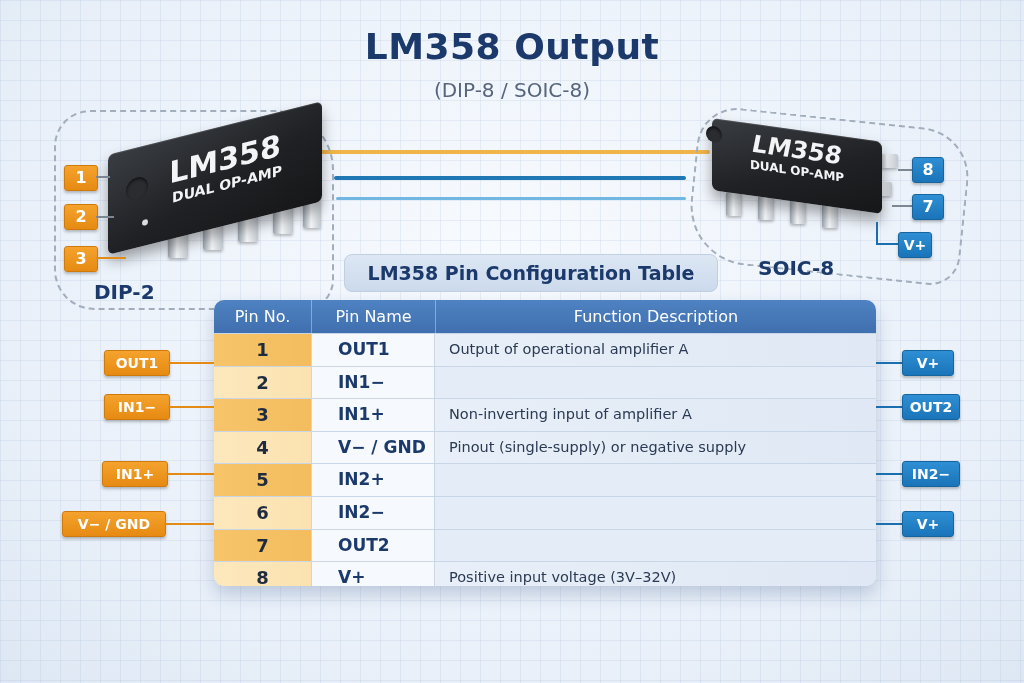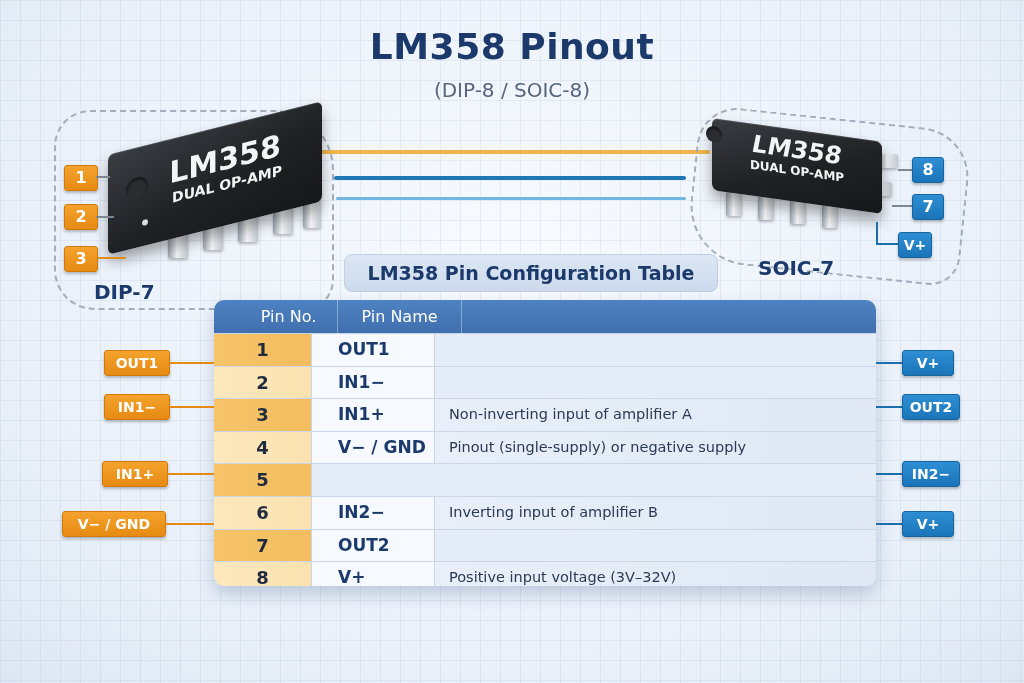--- a/index.html
+++ b/index.html
@@ -74,21 +74,21 @@
   .trow { display:flex; height:31.6px; border-top:1px solid #c9d6e7; }
   .c1 { width:97px; text-align:center; font-size:18px; font-weight:bold; color:#1f2c40; line-height:31px; border-right:1px solid #c9d6e7; }
   .c2 { width:123px; padding-left:26px; box-sizing:border-box; font-size:17px; font-weight:bold; color:#1b3a6b; line-height:31px; background:#f6f9fd; border-right:1px solid #c9d6e7; }
   .c3 { flex:1; padding-left:14px; font-size:14.5px; color:#2a3a52; line-height:31px; background:linear-gradient(90deg,#e8eff8,#dfe8f4); }
   .odd .c1 { background:linear-gradient(90deg,#f7c46a,#f3bd5e); }
   .even .c1 { background:linear-gradient(90deg,#fde8bd,#fbe2b0); }
 </style>
 </head>
 <body>
 
-<div class="abs title">LM358 Pinout</div>
+<div class="abs title">LM358 Output</div>
 <div class="abs subtitle">(DIP-8 / SOIC-8)</div>
 
 <div class="abs hline" style="left:318px; top:150px; width:392px; background:#f0b449;"></div>
 <div class="abs hline" style="left:334px; top:176px; width:352px; background:#1f78b4;"></div>
 <div class="abs hline" style="left:336px; top:197px; width:350px; background:#72b6e2; height:3px;"></div>
 
 <div class="abs dash-group" style="left:54px; top:110px; width:276px; height:196px; border-radius:36px 60px 30px 40px;"></div>
 
 <div class="abs" style="left:108px; top:118px; width:214px; height:126px;">
 
@@ -104,21 +104,21 @@
     <div style="font-size:14px; font-weight:bold; margin-left:24px;">DUAL OP-AMP</div>
   </div>
 </div>
 
 <div class="tag tag-o" style="left:64px; top:165px; width:32px; height:24px; line-height:24px; font-size:16px;">1</div>
 <div class="wire-o" style="left:96px; top:176px; width:14px; height:2px; background:#7d8794;"></div>
 <div class="tag tag-o" style="left:64px; top:204px; width:32px; height:24px; line-height:24px; font-size:16px;">2</div>
 <div class="wire-o" style="left:96px; top:216px; width:18px; height:2px; background:#7d8794;"></div>
 <div class="tag tag-o" style="left:64px; top:246px; width:32px; height:24px; line-height:24px; font-size:16px;">3</div>
 <div class="wire-o" style="left:96px; top:257px; width:30px; height:2px;"></div>
-<div class="abs pkg-label" style="left:94px; top:280px;">DIP-7</div>
+<div class="abs pkg-label" style="left:94px; top:280px;">DIP-2</div>
 
 <div class="abs dash-group" style="left:692px; top:118px; width:270px; height:152px; border-radius:40px 50px 30px 60px; transform:rotate(6deg);"></div>
 
 <div class="abs" style="left:704px; top:126px; width:190px; height:110px;">
   <div class="leg" style="left:22px; top:66px; width:16px; height:24px;"></div>
   <div class="leg" style="left:54px; top:70px; width:16px; height:24px;"></div>
   <div class="leg" style="left:86px; top:74px; width:16px; height:24px;"></div>
   <div class="leg" style="left:118px; top:78px; width:16px; height:24px;"></div>
   <div class="leg" style="left:174px; top:28px; width:20px; height:14px;"></div>
   <div class="leg" style="left:168px; top:56px; width:20px; height:14px;"></div>
@@ -129,54 +129,56 @@
   </div>
 </div>
 
 <div class="wire-b" style="left:898px; top:169px; width:14px; height:2px; background:#7d8794;"></div>
 <div class="tag tag-b" style="left:912px; top:157px; width:30px; height:24px; line-height:24px; font-size:16px;">8</div>
 <div class="wire-b" style="left:892px; top:205px; width:20px; height:2px; background:#7d8794;"></div>
 <div class="tag tag-b" style="left:912px; top:194px; width:30px; height:24px; line-height:24px; font-size:16px;">7</div>
 <div class="wire-b" style="left:876px; top:222px; width:2px; height:22px;"></div>
 <div class="wire-b" style="left:876px; top:243px; width:24px; height:2px;"></div>
 <div class="tag tag-b" style="left:898px; top:232px; width:32px; height:24px; line-height:24px; font-size:14px;">V+</div>
-<div class="abs pkg-label" style="left:758px; top:256px;">SOIC-7</div>
+<div class="abs pkg-label" style="left:758px; top:256px;">SOIC-8</div>
 
 <div class="abs table-title-box">LM358 Pin Configuration Table</div>
 
 <div class="abs ptable">
   <div class="thead">
-    <div style="width:97px;padding-left:26px;">Pin No.</div>
+    <div style="width:97px;">Pin No.</div>
     <div style="width:123px;">Pin Name</div>
+    <div style="flex:1; border-right:none;">Function Description</div>
   </div>
   <div class="trow odd">
     <div class="c1">1</div>
     <div class="c2">OUT1</div>
+    <div class="c3">Output of operational amplifier A</div>
   </div>
   <div class="trow even">
     <div class="c1">2</div>
     <div class="c2">IN1−</div>
   </div>
   <div class="trow odd">
     <div class="c1">3</div>
     <div class="c2">IN1+</div>
     <div class="c3">Non-inverting input of amplifier A</div>
   </div>
   <div class="trow even">
     <div class="c1">4</div>
     <div class="c2">V− / GND</div>
     <div class="c3">Pinout (single-supply) or negative supply</div>
   </div>
   <div class="trow odd">
     <div class="c1">5</div>
+    <div class="c2">IN2+</div>
   </div>
   <div class="trow even">
     <div class="c1">6</div>
     <div class="c2">IN2−</div>
-    <div class="c3">Inverting input of amplifier B</div>
   </div>
   <div class="trow odd">
     <div class="c1">7</div>
     <div class="c2">OUT2</div>
   </div>
   <div class="trow even">
     <div class="c1">8</div>
     <div class="c2">V+</div>
     <div class="c3">Positive input voltage (3V–32V)</div>
   </div>

